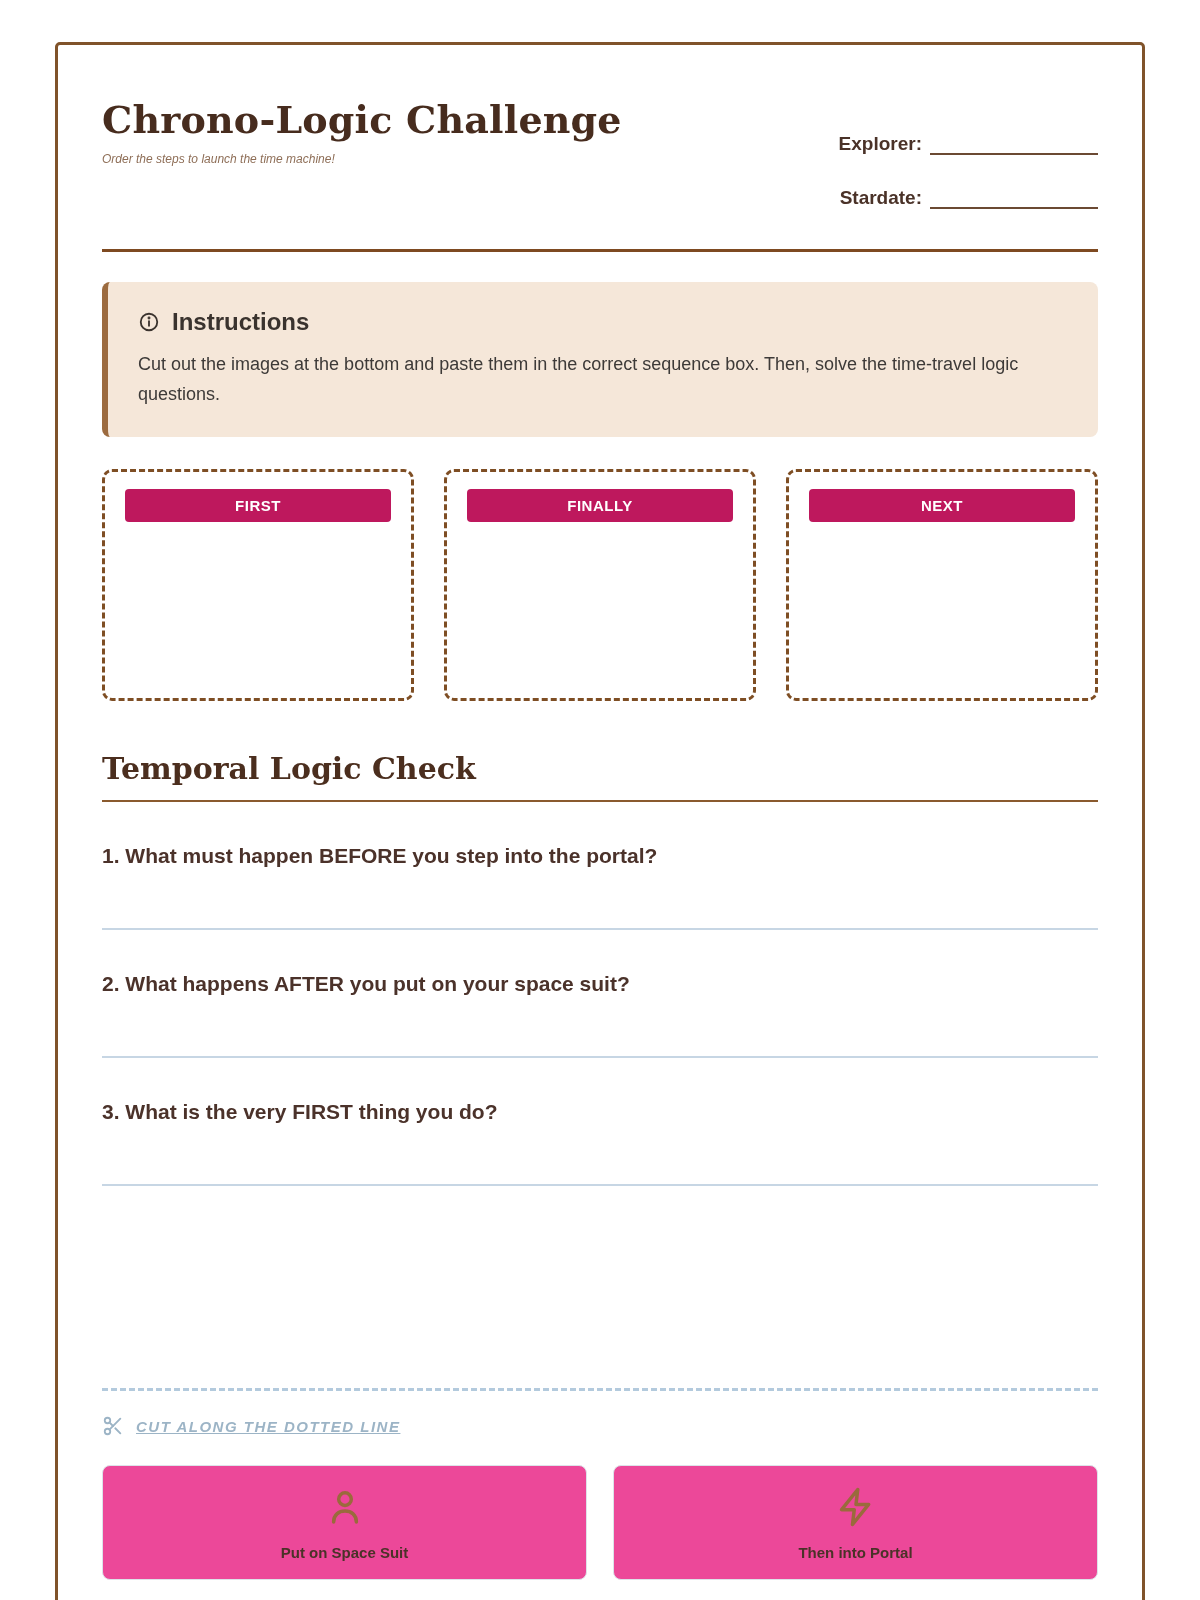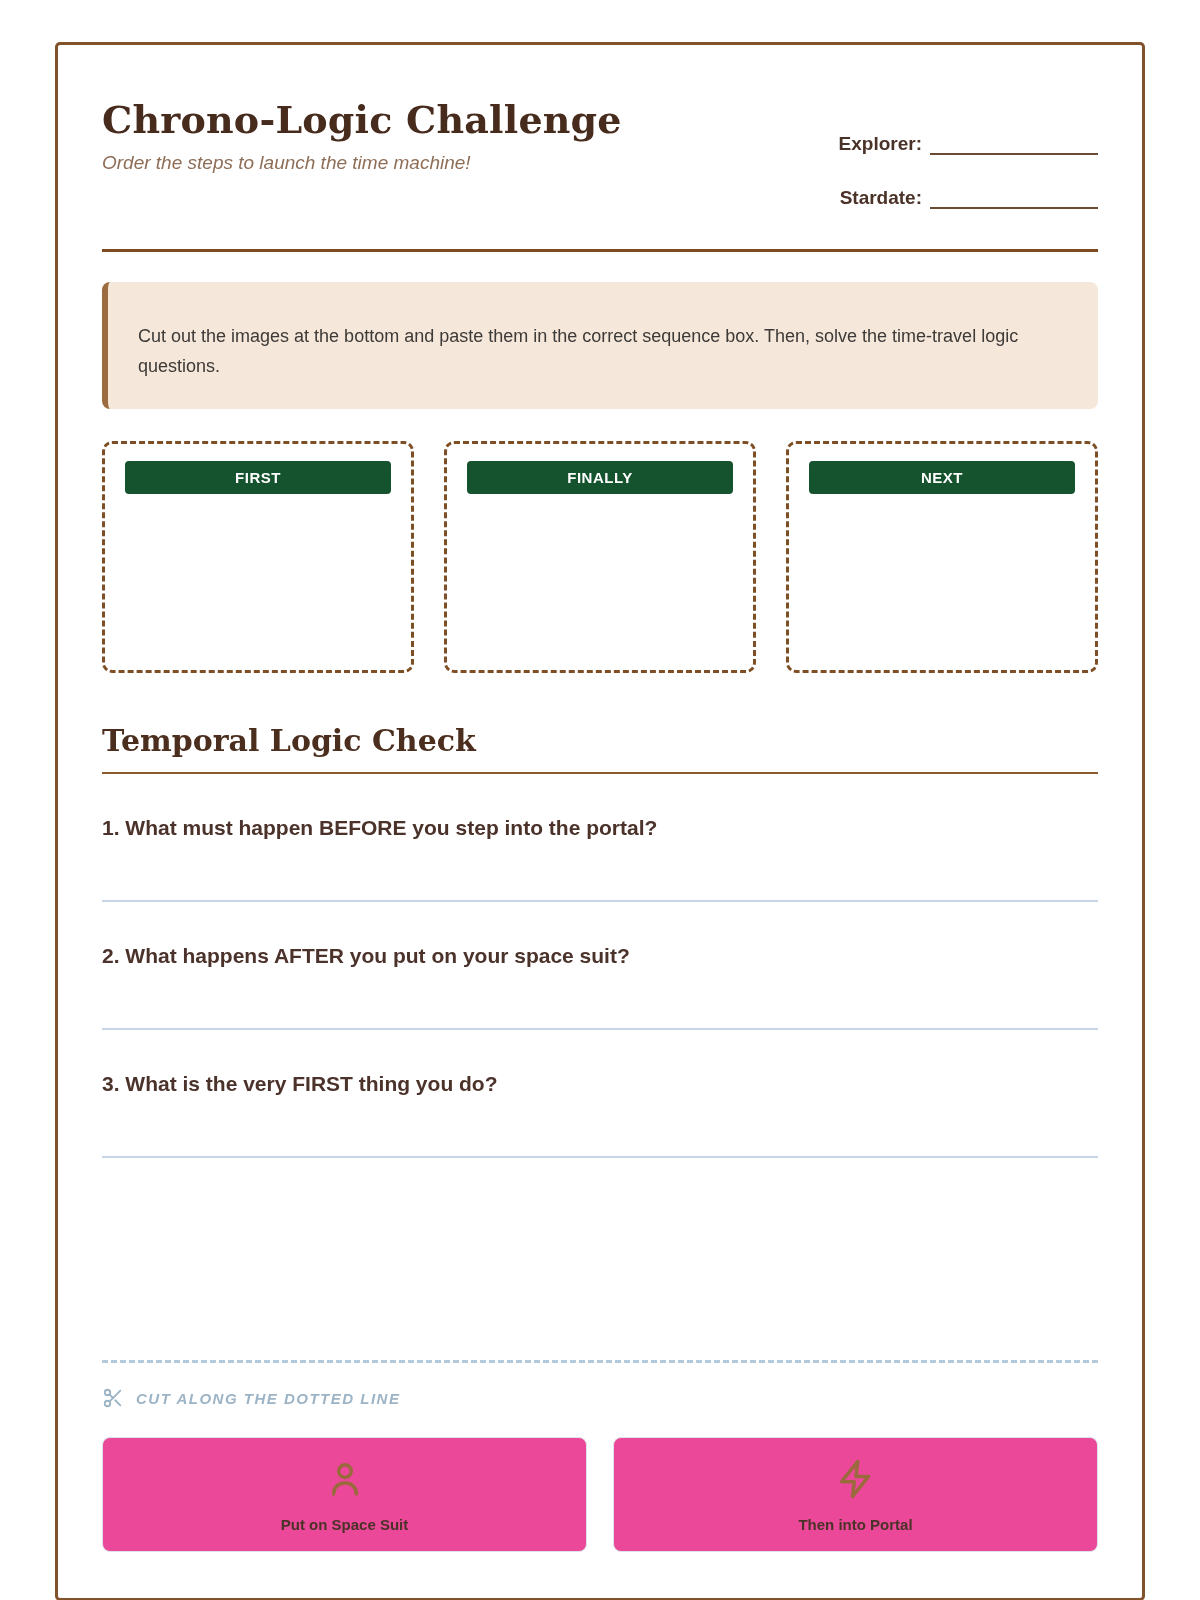--- a/index.html
+++ b/index.html
@@ -24,21 +24,21 @@
   .page-title {
     font-family: "DejaVu Serif", "Liberation Serif", serif;
     font-size: 38px;
     font-weight: 700;
     color: #472c1e;
     letter-spacing: 0.2px;
   }
   .subtitle {
     margin-top: 10px;
     font-style: italic;
-    font-size: 19px;
+    font-size: 12px;
     color: #8e6e57;
   }
   .header-fields { padding-top: 4px; }
   .field-row { display: flex; align-items: flex-end; justify-content: flex-end; margin-bottom: 14px; margin-top: 32px; }
   .field-label { font-weight: 700; font-size: 19px; color: #4a3228; margin-right: 8px; }
   .field-line { display: inline-block; width: 168px; border-bottom: 2px solid #6b4a33; height: 20px; }
   .header-rule { border: none; border-top: 3px solid #7e4a21; margin-top: 26px; }
 
   
   .instructions {
@@ -63,21 +63,21 @@
   
   .sequence-row { display: flex; gap: 30px; margin-top: 32px; }
   .sequence-box {
     flex: 1;
     border: 3px dashed #7e4e24;
     border-radius: 10px;
     height: 232px;
     padding: 17px 20px;
   }
   .sequence-pill {
-    background: #14532d;
+    background: #be185d;
     color: #ffffff;
     font-weight: 700;
     font-size: 15px;
     letter-spacing: 0.5px;
     text-align: center;
     padding: 8px 0;
     border-radius: 4px;
   }
 
   
@@ -91,21 +91,21 @@
   .logic-rule { border: none; border-top: 2px solid #8a5a2e; margin-top: 14px; }
   .question-block { margin-top: 42px; }
   .question-text { font-size: 21px; font-weight: 700; color: #4b322a; }
   .answer-line { border-bottom: 2px solid #c7d6e4; margin-top: 60px; height: 1px; }
 
   
   .cut-rule { border: none; border-top: 3px dashed #b3cadd; margin-top: 202px; }
   .cut-label-row { display: flex; align-items: center; gap: 12px; margin-top: 24px; color: #9cb4c6; }
   .scissors-icon { width: 22px; height: 22px; display: inline-flex; }
   .scissors-icon svg { width: 100%; height: 100%; }
-  .cut-label { font-size: 15px; font-weight: 700; font-style: italic; letter-spacing: 1.5px; }
+  .cut-label { font-size: 15px; font-weight: 700; font-style: italic; letter-spacing: 1.5px; text-decoration: underline; }
 
   
   .cards-row { display: flex; gap: 26px; margin-top: 28px; }
   .cutout-card {
     flex: 1;
     background: #ec4899;
     border: 1px solid #dde3e9;
     border-radius: 8px;
     padding: 20px 10px 18px;
     text-align: center;
@@ -131,20 +131,30 @@
       </div>
       <div class="field-row">
         <span class="field-label">Stardate:</span>
         <span class="field-line"></span>
       </div>
     </div>
   </header>
   <hr class="header-rule">
 
   <section class="instructions">
+    <div class="instructions-heading">
+      <span class="info-icon">
+        <svg viewBox="0 0 24 24" fill="none" stroke="currentColor" stroke-width="2">
+          <circle cx="12" cy="12" r="9"></circle>
+          <line x1="12" y1="11" x2="12" y2="16.2" stroke-linecap="round"></line>
+          <circle cx="12" cy="7.6" r="0.6" fill="currentColor" stroke="currentColor"></circle>
+        </svg>
+      </span>
+      <span class="instructions-title">Instructions</span>
+    </div>
     <p class="instructions-body">Cut out the images at the bottom and paste them in the correct sequence box. Then, solve the time-travel logic questions.</p>
   </section>
 
   <section class="sequence-row">
     <div class="sequence-box">
       <div class="sequence-pill">FIRST</div>
     </div>
     <div class="sequence-box">
       <div class="sequence-pill">FINALLY</div>
     </div>

